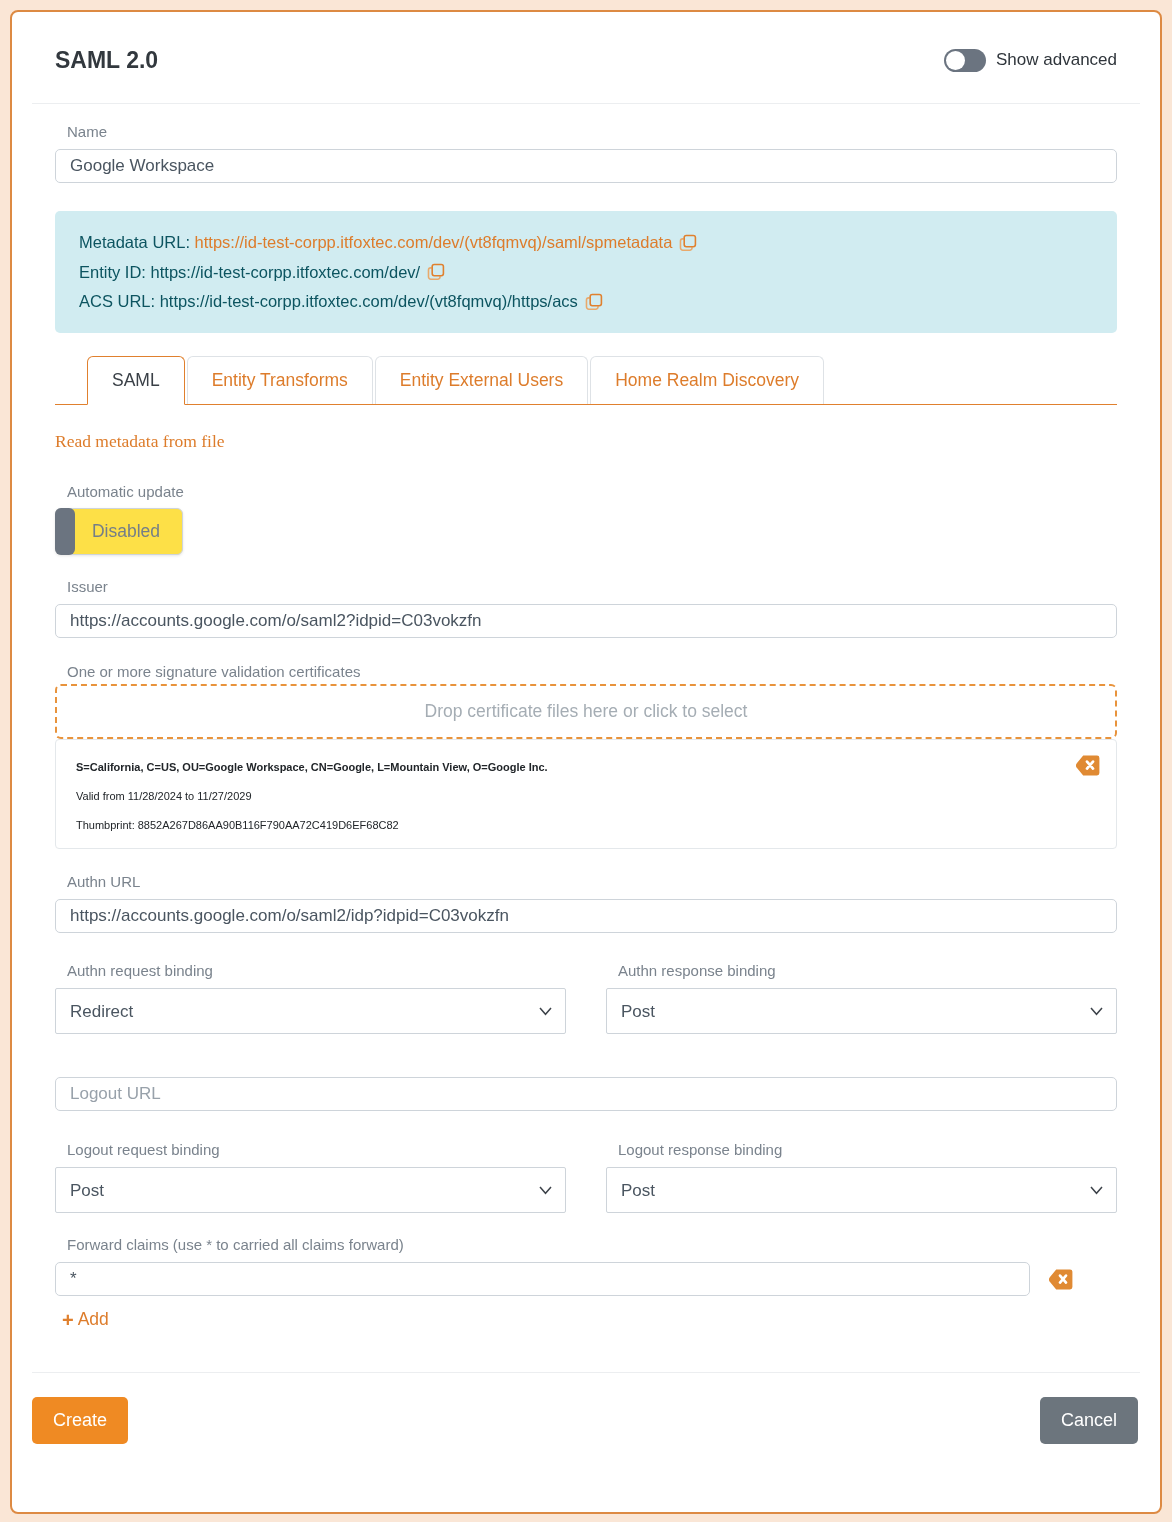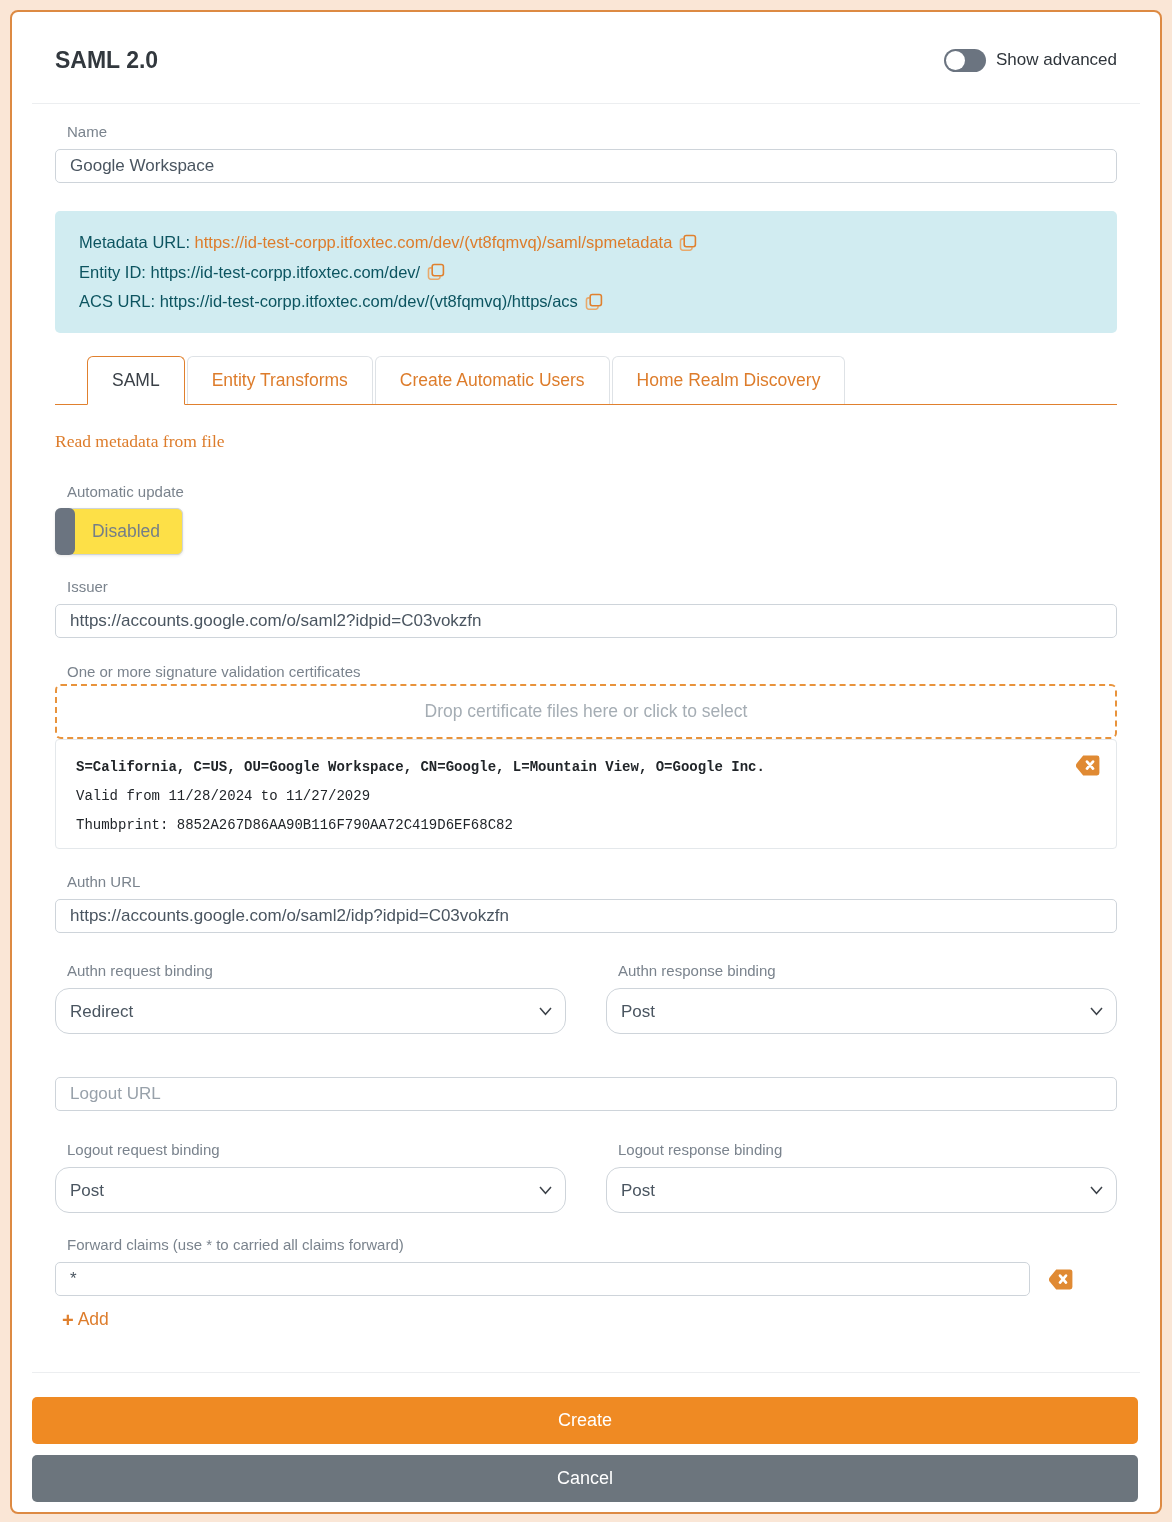--- a/index.html
+++ b/index.html
@@ -109,52 +109,52 @@
   .dropzone{
     box-sizing:border-box;margin-top:2px;height:55px;
     border:2px dashed #e8933c;border-radius:6px;
     display:flex;align-items:center;justify-content:center;
     font-size:17.5px;color:#a5adb4;background:#fff;cursor:pointer;
   }
   .cert-box{
     box-sizing:border-box;height:110px;
     border:1px solid #e4e8eb;border-radius:4px;
     padding:13px 20px;position:relative;
-    font-size:14px;color:#212529;line-height:29px;font-family:Liberation Mono, monospace;
+    font-size:11px;color:#212529;line-height:29px;
   }
   .cert-subject{font-weight:700;}
   .del-icon{position:absolute;right:16px;top:15px;cursor:pointer;line-height:0;}
   
   .cols{display:flex;gap:40px;}
   .col{flex:1;min-width:0;}
   .sel-wrap{position:relative;margin-top:7px;}
   .sel{
     box-sizing:border-box;display:block;width:100%;height:46px;
     padding:0 14px;font-family:"Liberation Sans", sans-serif;
     font-size:17px;color:#4a5560;
-    border:1px solid #ced4da;border-radius:14px;background:#fff;
+    border:1px solid #ced4da;border-radius:2px;background:#fff;
     appearance:none;-webkit-appearance:none;-moz-appearance:none;outline:none;
   }
   .sel-wrap .chev{position:absolute;right:14px;top:19px;pointer-events:none;line-height:0;}
   .mt43{margin-top:43px;}
   .mt29{margin-top:29px !important;}
   .mt22{margin-top:22px !important;}
   
   .fc-row{display:flex;align-items:center;margin-top:0;}
   .fc-row .txt-input{width:975px;flex:none;}
   .fc-del{margin-left:19px;margin-top:7px;cursor:pointer;line-height:0;}
   .add-link{
     display:inline-flex;align-items:center;gap:4px;
     margin:13px 0 0 7px;font-size:17.5px;color:#dd7c2b;cursor:pointer;
   }
   .plus{font-size:20px;font-weight:700;color:#e0802e;line-height:1;}
   .hr2{border:0;border-top:1px solid #eceef0;margin:41px 0 0 0;}
   
   .footer{
-    margin-top:24px;display:flex;justify-content:space-between;gap:11px;padding-right:2px;flex-direction:column;
+    margin-top:24px;display:flex;justify-content:space-between;gap:4px;padding-right:2px;
   }
   .btn{
     box-sizing:border-box;height:47px;border:none;border-radius:5px;
     font-family:"Liberation Sans", sans-serif;font-size:18px;color:#fff;
     padding:0 21px;cursor:pointer;
   }
   .btn-create{background:#ef8a23;}
   .btn-cancel{background:#6c757d;}
 </style>
 </head>
@@ -205,21 +205,21 @@
             <path d="M4.4 4.6 H3.5 A2.1 2.1 0 0 0 1.4 6.7 V13.1 A2.2 2.2 0 0 0 3.6 15.3 H10.2 A2.1 2.1 0 0 0 12.3 13.2 V12.4" fill="none" stroke="#e9a96b" stroke-width="1.5"></path>
             <rect x="4.9" y="1.4" width="10.6" height="10.6" rx="2" fill="#d1ecf1" stroke="#e0802e" stroke-width="1.5"></rect>
           </svg>
         </span>
       </div>
     </div>
 
     <div class="tabs">
       <div class="tab tab--active">SAML</div>
       <div class="tab">Entity Transforms</div>
-      <div class="tab">Create Automatic Users</div>
+      <div class="tab">Entity External Users</div>
       <div class="tab">Home Realm Discovery</div>
     </div>
 
     <a class="link">Read metadata from file</a>
 
     <label class="lbl auto-lbl">Automatic update</label>
     <div class="toggle-btn">
       <div class="handle"></div>
       <span class="state">Disabled</span>
     </div>

